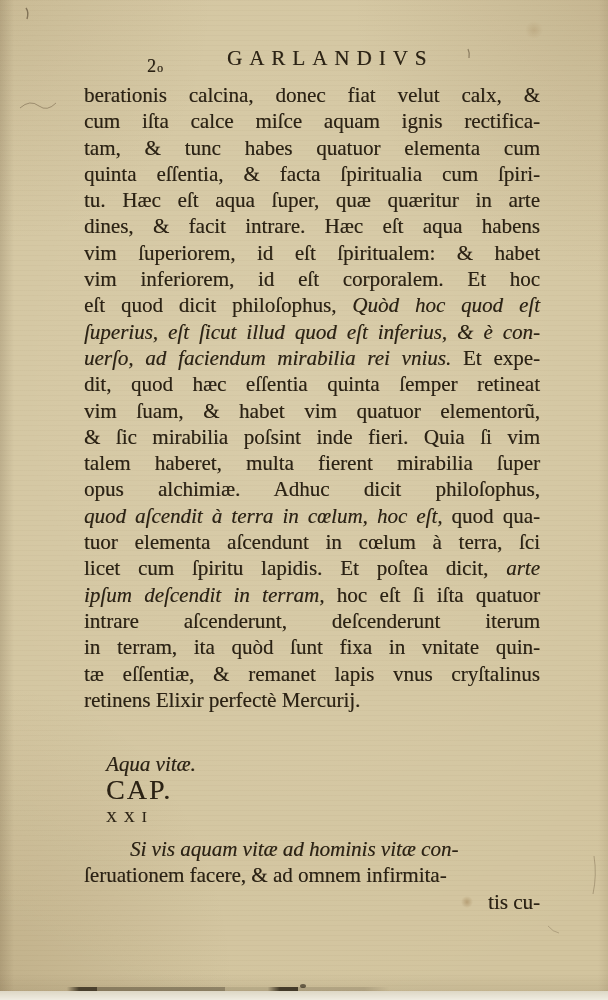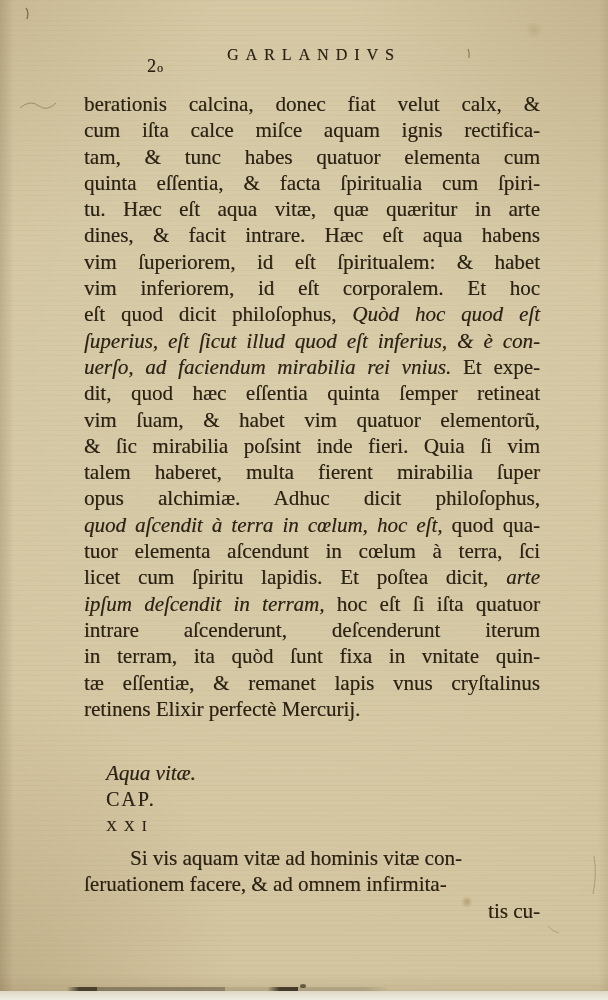--- a/index.html
+++ b/index.html
@@ -26,43 +26,43 @@
 
   
   .running-head { position:absolute; top:46px; left:0; width:608px; height:34px; }
   .page-number {
     position:absolute; left:147px; top:10px;
     font-size:18px; letter-spacing:1px;
   }
   .page-number .sub { font-size:12px; }
   .running-title {
     position:absolute; left:227px; top:0;
-    font-size:16px; letter-spacing:7px; white-space:nowrap;
+    font-size:21px; letter-spacing:7px; white-space:nowrap;
   }
 
   
-  .text-block { position:absolute; left:84px; top:91px; width:456px; }
+  .text-block { position:absolute; left:84px; top:82px; width:456px; }
   .line {
     font-size:21px; line-height:26.3px;
     text-align:justify; text-align-last:justify;
     white-space:normal;
   }
   .it { font-style:italic; }
   #para1 .line:last-child { text-align-last:left; }
   #para2 .line { text-align:left; text-align-last:left; }
-  #para2 .line:first-child { text-indent:46px; }
+  #para2 .line:first-child { text-indent:46px;font-style:italic; }
 
   .chapter-heading {
     margin-top:38px;
     font-size:21px; line-height:26.3px;
     display:flex; justify-content:center; align-items:baseline;
     white-space:nowrap;
     flex-direction:column;
   }
-  .chapter-heading .cap { margin-left:8px; font-size:20px; letter-spacing:2px; }
+  .chapter-heading .cap { margin-left:8px; font-size:28px; letter-spacing:2px; }
   .chapter-heading .numeral { margin-left:22px; font-size:15px; letter-spacing:7px; }
   #para2 { margin-top:6px; }
   .catchword-line {
     font-size:21px; line-height:26.3px; text-align:right;
   }
 
   
   .bottom-dark {
     position:absolute; left:0; right:0; bottom:9px; height:4px;
     background:linear-gradient(90deg,
@@ -91,21 +91,21 @@
     <span class="page-number"><span>2</span><span class="sub">o</span></span>
     <span class="running-title">GARLANDIVS</span>
   </header>
 
   <main class="text-block ink">
     <div id="para1">
         <div class="line"><span>berationis calcina, donec fiat velut calx, &amp;</span></div>
         <div class="line"><span>cum iſta calce miſce aquam ignis rectifica-</span></div>
         <div class="line"><span>tam, &amp; tunc habes quatuor elementa cum</span></div>
         <div class="line"><span>quinta eſſentia, &amp; facta ſpiritualia cum ſpiri-</span></div>
-        <div class="line"><span>tu. Hæc eſt aqua vitæ, quæ quæritur in arte</span></div>
+        <div class="line"><span>tu. Hæc eſt aqua ſuper, quæ quæritur in arte</span></div>
         <div class="line"><span>dines, &amp; facit intrare. Hæc eſt aqua habens</span></div>
         <div class="line"><span>vim ſuperiorem, id eſt ſpiritualem: &amp; habet</span></div>
         <div class="line"><span>vim inferiorem, id eſt corporalem. Et hoc</span></div>
         <div class="line"><span>eſt quod dicit philoſophus, </span><span class="it">Quòd hoc quod eſt</span></div>
         <div class="line"><span class="it">ſuperius, eſt ſicut illud quod eſt inferius, &amp; è con-</span></div>
         <div class="line"><span class="it">uerſo, ad faciendum mirabilia rei vnius.</span><span> Et expe-</span></div>
         <div class="line"><span>dit, quod hæc eſſentia quinta ſemper retineat</span></div>
         <div class="line"><span>vim ſuam, &amp; habet vim quatuor elementorũ,</span></div>
         <div class="line"><span>&amp; ſic mirabilia poſsint inde fieri. Quia ſi vim</span></div>
         <div class="line"><span>talem haberet, multa fierent mirabilia ſuper</span></div>

